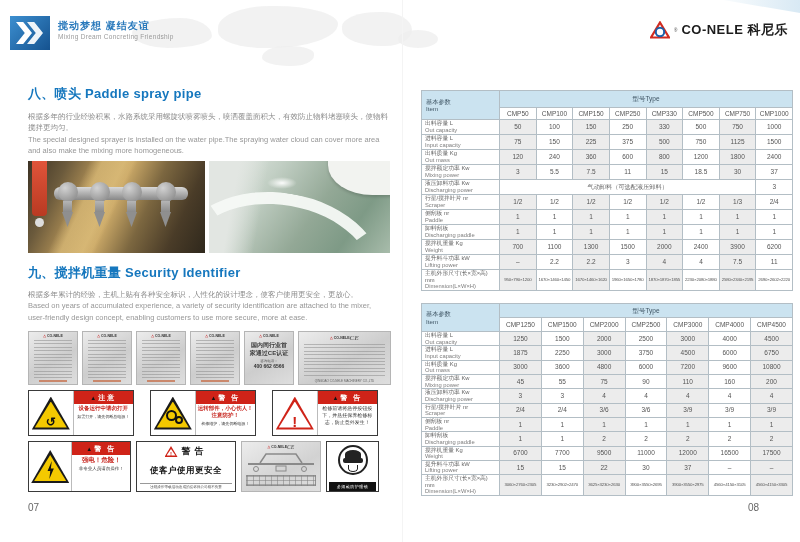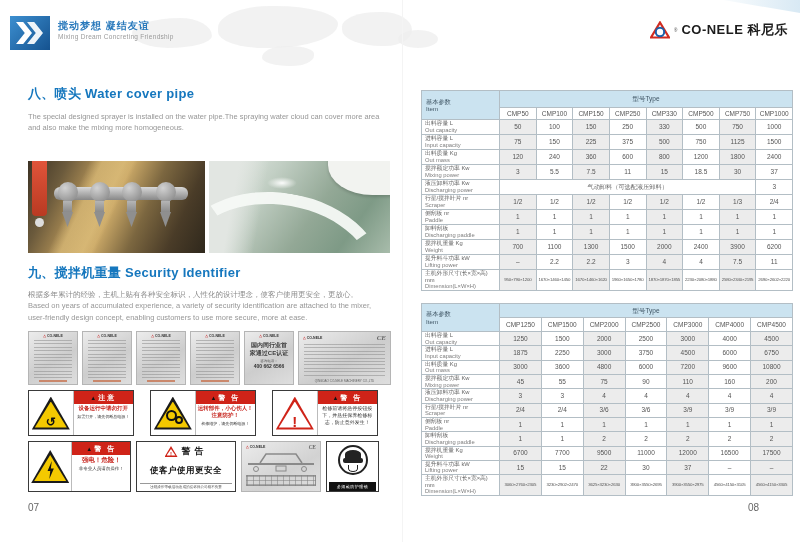--- a/index.html
+++ b/index.html
@@ -65,21 +65,21 @@
   .plate.narrow{width:52px}
   .plate.wide{width:97px}
   .pl-logo{display:flex;align-items:center;justify-content:center;gap:1px;font-size:3.5px;font-weight:bold;color:#333}
   .pl-lines{flex:1;margin:2px 3px 1px;opacity:.55;
     background:repeating-linear-gradient(to bottom,#8e8e8e 0 1px,transparent 1px 3.4px)}
   .pl-foot{height:2px;margin:1px 8px 1px;background:#c4673e;opacity:.7}
   .pl-big{font-size:6px;font-weight:bold;color:#3a3a3a;text-align:center;line-height:1.35;margin-top:3px}
   .pl-phone-label{font-size:3.5px;color:#555;text-align:center;margin-top:2px}
   .pl-phone{font-size:5px;font-weight:bold;color:#333;text-align:center}
   .ce-mark{font-size:7px;font-weight:bold;color:#666;font-family:"Liberation Serif",serif;font-style:italic}
-  .pl-head-row{display:flex;justify-content:space-between;align-items:center;padding:0 2px}
+  .pl-head-row{display:flex;justify-content:center;align-items:center;padding:0 2px}
   .pl-company{font-size:3px;color:#666;text-align:center;white-space:nowrap;overflow:hidden}
 
   
   .wrow1{position:absolute;left:28px;top:390px;width:363px;height:46px;display:flex;gap:16px}
   .wrow2{position:absolute;left:28px;top:441px;width:363px;height:51px;display:flex;gap:5px}
   .wlabel{border:1px solid #3a3a3a;background:#fff;display:flex;overflow:hidden}
   .wleft{width:42%;display:flex;align-items:center;justify-content:center;position:relative}
   .wright{flex:1;display:flex;flex-direction:column;border-left:1px solid #bbb}
   .whead{height:13px;background:#cf2318;color:#fff;font-size:7px;font-weight:bold;
     display:flex;align-items:center;justify-content:center;gap:2px;letter-spacing:2px}
@@ -176,22 +176,23 @@
     <span>
       <svg width="20" height="18" viewBox="0 0 20 18">
         <path d="M10 1.5 L19 16.5 H1 Z" fill="none" stroke="#d12b20" stroke-width="2.2"></path>
         <circle cx="10" cy="11" r="4.2" fill="none" stroke="#1b5fa8" stroke-width="2"></circle>
       </svg>
     </span>
     <span class="reg">®</span>
     <span class="brand-text">CO-NELE 科尼乐</span>
   </div>
 
-  <div class="h-blue" style="left:28px;top:85px">八、喷头 Water cover pipe</div>
+  <div class="h-blue" style="left:28px;top:85px">八、喷头 Paddle spray pipe</div>
   <div class="body-text" style="top:111px">
+    <div class="cn">根据多年的行业经验积累，水路系统采用螺旋状喷雾喷头，喷洒覆盖面积大，有效防止物料堵塞喷头，使物料搅拌更均匀。</div>
     <div class="en">The special designed sprayer is installed on the water pipe.The spraying water cloud can cover more area and also make the mixing more homogeneous.</div>
   </div>
 
   <div class="photo photo1">
     <div class="red-post"></div>
     <div class="red-knob"></div>
     <div class="pipe"></div>
     <div class="elbow" style="left:30px"></div>
     <div class="elbow" style="left:62px"></div>
     <div class="elbow" style="left:94px"></div>

